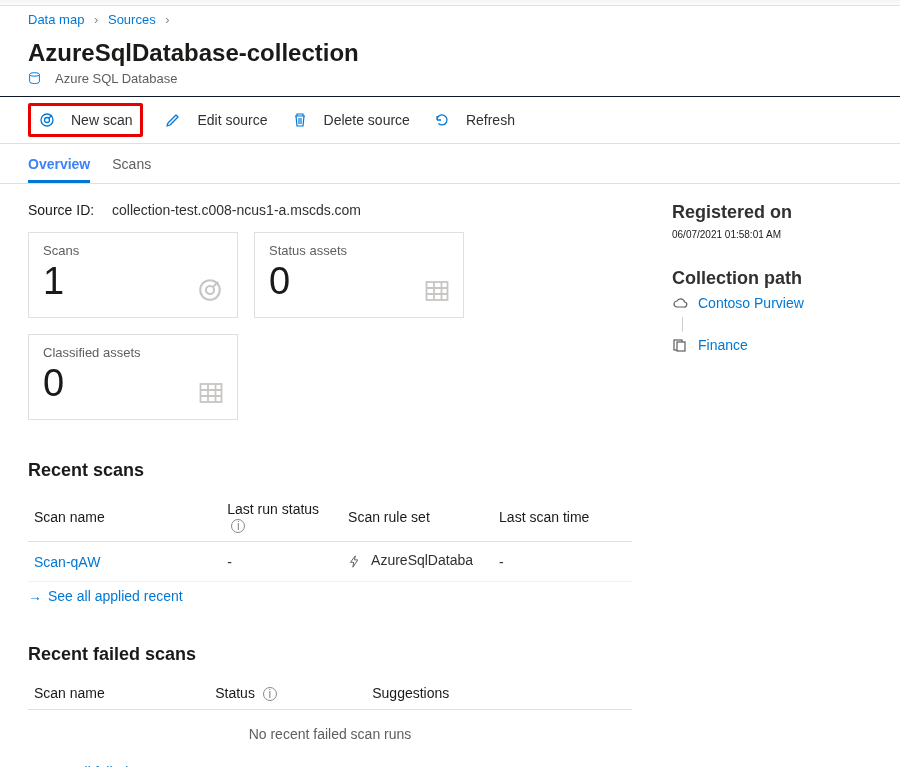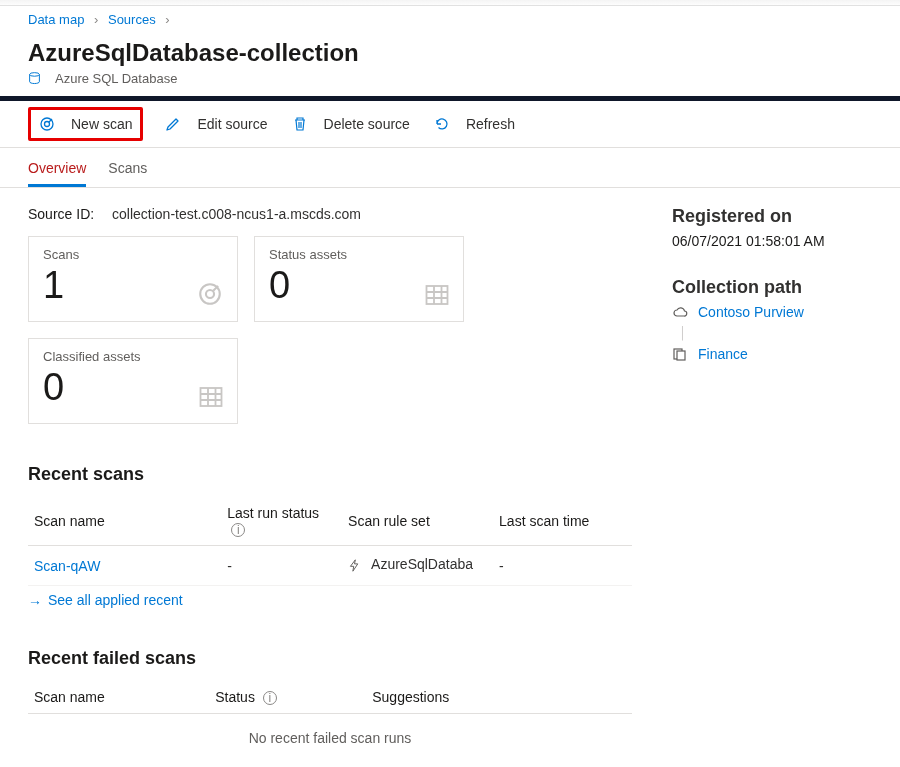--- a/index.html
+++ b/index.html
@@ -16,21 +16,21 @@
     border-bottom: 1px solid #e1e1e1;
   }
   .breadcrumb {
     padding: 6px 28px 2px;
     font-size: 13px;
   }
   .breadcrumb a { color: #0078d4; text-decoration: none; cursor: pointer; }
   .breadcrumb .sep { color: #8a8886; margin: 0 6px; }
   .header-block {
     padding: 6px 28px 10px;
-    border-bottom: 5px solid #0f172a;
+    border-bottom: 1px solid #0f172a;
   }
   .page-title {
     font-size: 24px;
     font-weight: 600;
     color: #1b1a19;
     margin-top: 4px;
   }
   .subtitle-row { margin-top: 4px; display: flex; align-items: center; color: #605e5c; font-size: 13px; gap: 8px; }
   .subtitle-row .db-icon { color: #0078d4; margin-right: 6px; }
   .toolbar {
@@ -62,22 +62,22 @@
     border-bottom: 1px solid #e1dfdd;
   }
   .tab {
     padding: 6px 0 8px;
     font-size: 14px;
     color: #605e5c;
     cursor: pointer;
     border-bottom: 3px solid transparent;
   }
   .tab.active {
-    color: #b91c1c;
-    font-weight: 400;
+    color: #3b82f6;
+    font-weight: 700;
     border-bottom-color: #0078d4;
   }
   .content {
     display: flex;
     padding: 18px 28px 30px;
     gap: 40px;
   }
   .main { flex: 1; }
   .side { width: 200px; }
   .srcid-row { font-size: 14px; margin-bottom: 14px; }
@@ -118,21 +118,21 @@
   table.list td {
     padding: 10px 6px;
     border-bottom: 1px solid #f3f2f1;
     color: #323130;
     vertical-align: middle;
   }
   .link { color: #0078d4; text-decoration: none; cursor: pointer; }
   .see-link-row { margin-top: 6px; display: inline-flex; align-items: center; gap: 6px; color: #0078d4; cursor: pointer; font-size: 14px; }
   .info-ic { color: #8a8886; font-size: 12px; border: 1px solid #8a8886; border-radius: 50%; width: 14px; height: 14px; display: inline-flex; align-items: center; justify-content: center; margin-left: 4px; }
   .side h3 { font-size: 18px; font-weight: 600; margin-bottom: 6px; }
-  .side .value { font-size: 14px; color: #1b1a19; margin-bottom: 28px; }
+  .side .value { font-size: 10px; color: #1b1a19; margin-bottom: 28px; }
   .cp-item { display: flex; align-items: center; gap: 10px; margin: 6px 0; text-align: right; }
   .cp-item .ic { color: #605e5c; }
   .cp-link { color: #0078d4; cursor: pointer; }
   .cp-connector { margin-left: 7px; color: #c8c6c4; font-size: 12px; }
   .nodata { text-align: center; color: #605e5c; padding: 16px 0; }
   .failed-section { margin-top: 40px; }
   svg { display: block; }
 </style>
 </head>
 <body>

